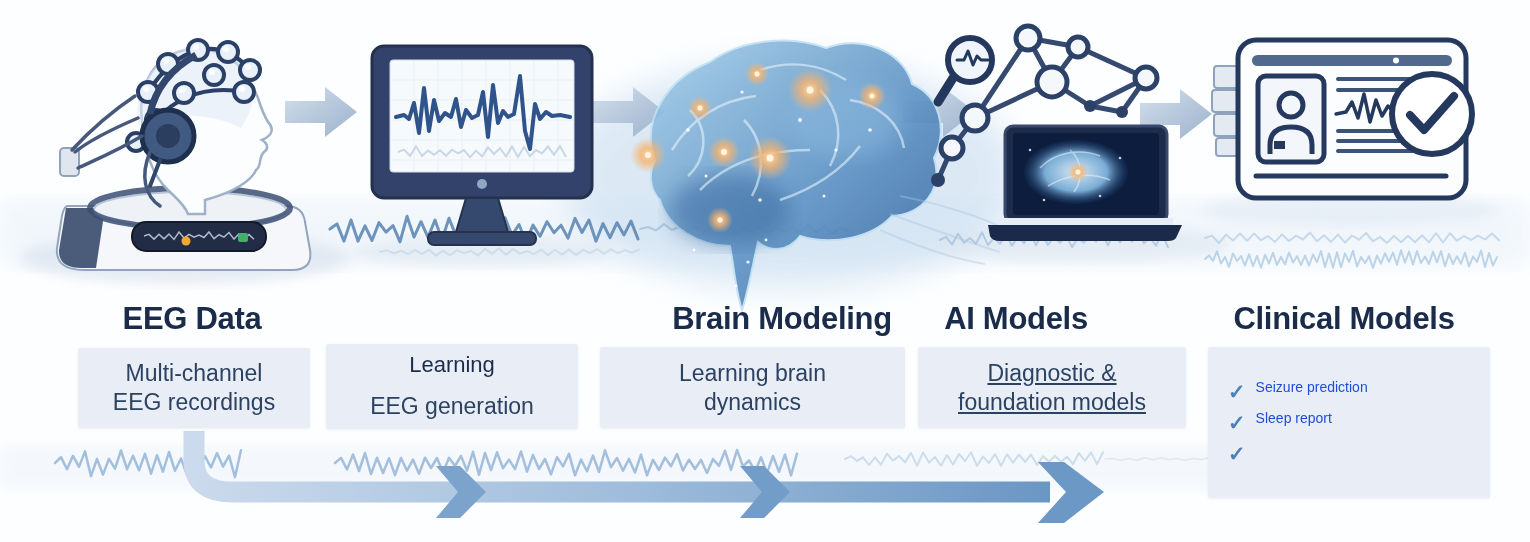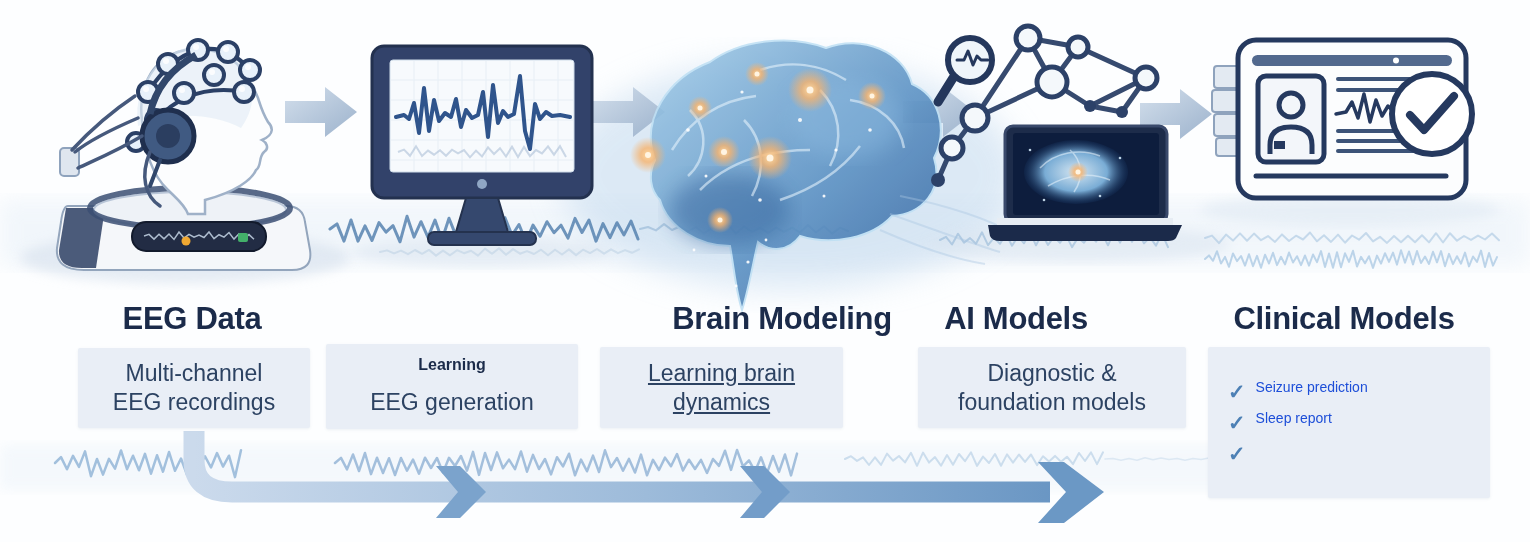--- a/index.html
+++ b/index.html
@@ -14,25 +14,25 @@
     font-size:31px;font-weight:bold;color:#1b2b4a;letter-spacing:-0.3px;
     white-space:nowrap;z-index:2;
   }
   .stage-box{
     position:absolute;background:#e9eef6;border-radius:2px;z-index:2;
     display:flex;flex-direction:column;align-items:center;justify-content:center;
     color:#2c4262;text-align:center;
     box-shadow:0 1px 3px rgba(90,115,150,0.10);
   }
   .box-desc{font-size:23px;line-height:1.26;white-space:pre-line;}
-  .box-subtitle{font-size:16px;font-weight:bold;color:#1b2b4a;margin-bottom:14px;}
+  .box-subtitle{font-size:22px;font-weight:normal;color:#1b2b4a;margin-bottom:14px;}
   #box-eeg-data{left:78px;top:348px;width:232px;height:80px;}
   #box-representation{left:326px;top:344px;width:252px;height:85px;}
-  #box-brain-modeling{left:600px;top:347px;width:243px;height:81px;text-decoration:underline;}
-  #box-ai-models{left:918px;top:347px;width:268px;height:81px;}
+  #box-brain-modeling{left:600px;top:347px;width:305px;height:81px;}
+  #box-ai-models{left:918px;top:347px;width:268px;height:81px;text-decoration:underline;}
   #box-clinical{left:1208px;top:347px;width:282px;height:151px;
     align-items:flex-start;justify-content:center;padding:10px 16px 10px 20px;box-sizing:border-box;}
   .check-row{display:flex;align-items:flex-start;gap:10px;margin:3px 0;text-align:left;}
   .check-glyph{color:#4d80b5;font-size:21px;font-weight:bold;line-height:1.2;}
   .check-text{font-size:14px;line-height:1.15;color:#1d4ed8;max-width:220px;}
 </style>
 </head>
 <body>
 
 <div id="canvas">

